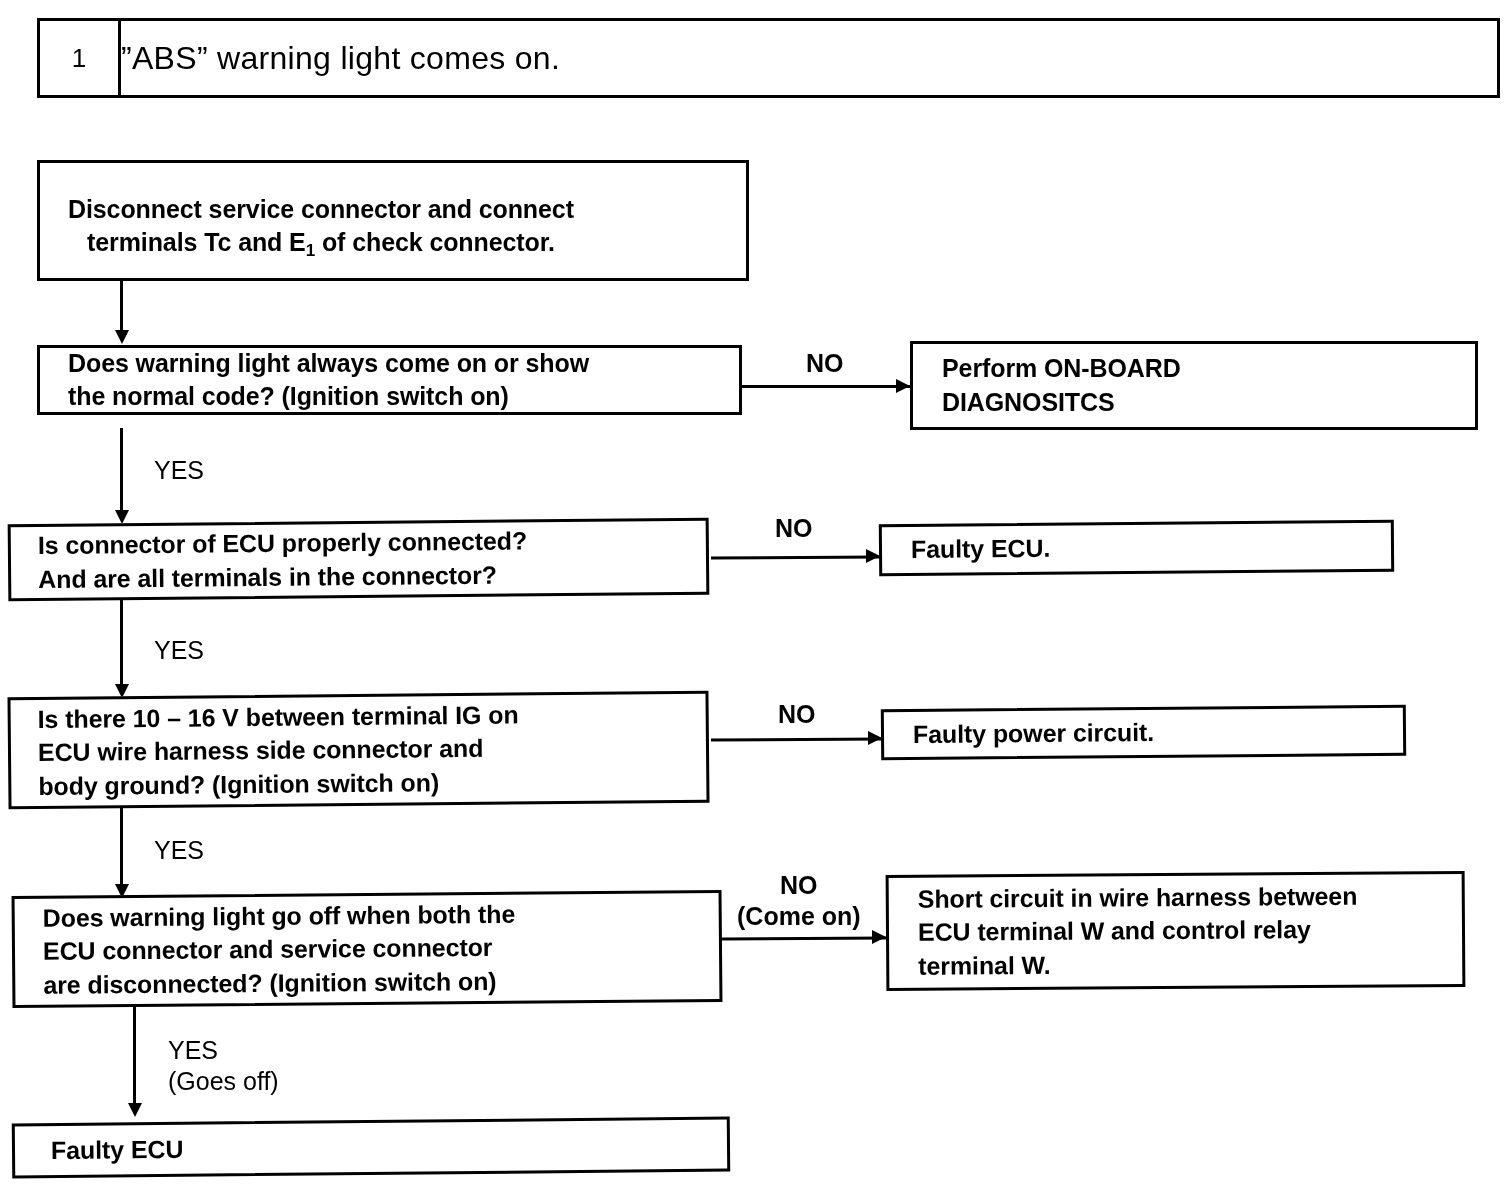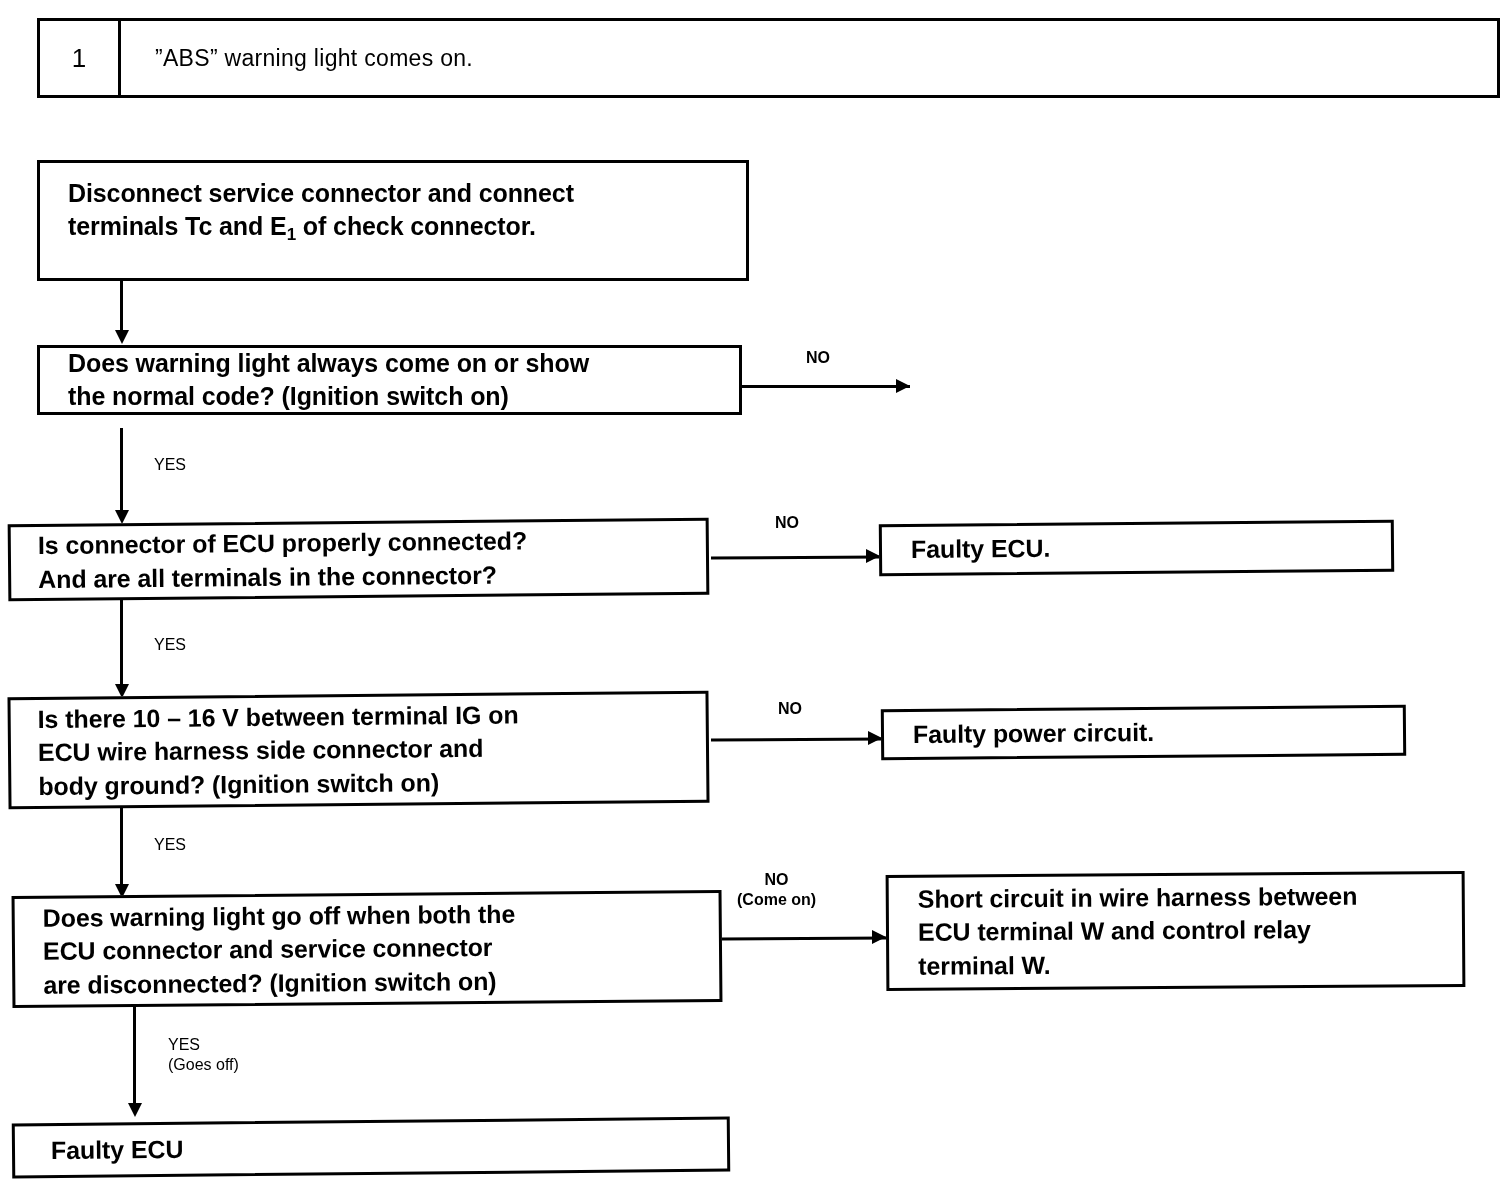--- a/index.html
+++ b/index.html
@@ -49,22 +49,21 @@
     border-right: 3px solid #000;
     display: flex;
     align-items: center;
     justify-content: center;
     font-size: 26px;
     font-weight: 400;
   }
   .hdr-text {
     display: flex;
     align-items: center;
-    padding-left: 34px;
-    font-size: 23px;
+    font-size: 32px;
     font-weight: 400;
     letter-spacing: 0.3px;
   }
 
   
   .vline {
     position: absolute;
     width: 3px;
     background: #000;
   }
@@ -84,54 +83,58 @@
     position: absolute;
     width: 0; height: 0;
     border-top: 7px solid transparent;
     border-bottom: 7px solid transparent;
     border-left: 14px solid #000;
   }
 
   
   .label {
     position: absolute;
-    font-size: 16px;
+    font-size: 25px;
     font-weight: 700;
     line-height: 1.25;
     white-space: pre-line;
   }
   .label.yes { font-weight: 400; }
   sub { font-size: 0.68em; vertical-align: -0.28em; }
 </style>
 </head>
 <body>
 
 <div id="page">
 
   <div class="hdr" style="left:37px; top:18px; width:1463px; height:80px;">
     <div class="hdr-num">1</div>
     <div class="hdr-text">”ABS” warning light comes on.</div>
   </div>
 
   <div class="box" style="left:37px; top:160px; width:712px; height:121px; padding:0 0 0 28px;">
-    <div class="txt light" style="align-self:flex-start; margin-top:14px;">Disconnect service connector and connect<br>terminals Tc and E<sub>1</sub> of check connector.</div>
+    <div class="txt light" style="align-self:flex-start; margin-top:30px;text-align:center;">Disconnect service connector and connect<br>terminals Tc and E<sub>1</sub> of check connector.</div>
   </div>
 
   <div class="vline" style="left:120px; top:281px; height:58px;"></div>
   <div class="arrow-down" style="left:115px; top:330px;"></div>
 
   <div class="box" style="left:37px; top:345px; width:705px; height:70px; padding:0 0 0 28px;">
     <div class="txt light">Does warning light always come on or show
 the normal code? (Ignition switch on)</div>
   </div>
 
   <div class="hline" style="left:742px; top:385px; width:168px;"></div>
   <div class="arrow-right" style="left:896px; top:379px;"></div>
   <div class="label" style="left:806px; top:348px;">NO</div>
 
+  <div class="box" style="left:910px; top:341px; width:568px; height:89px; padding:0 0 0 29px;">
+    <div class="txt">Perform ON-BOARD
+DIAGNOSITCS</div>
+  </div>
 
   <div class="vline" style="left:120px; top:428px; height:90px;"></div>
   <div class="arrow-down" style="left:115px; top:510px;"></div>
   <div class="label yes" style="left:154px; top:455px;">YES</div>
 
   <div class="box" style="left:8px; top:521px; width:701px; height:77px; padding:0 0 0 27px; transform:rotate(-0.55deg);">
     <div class="txt">Is connector of ECU properly connected?
 And are all terminals in the connector?</div>
   </div>
 

